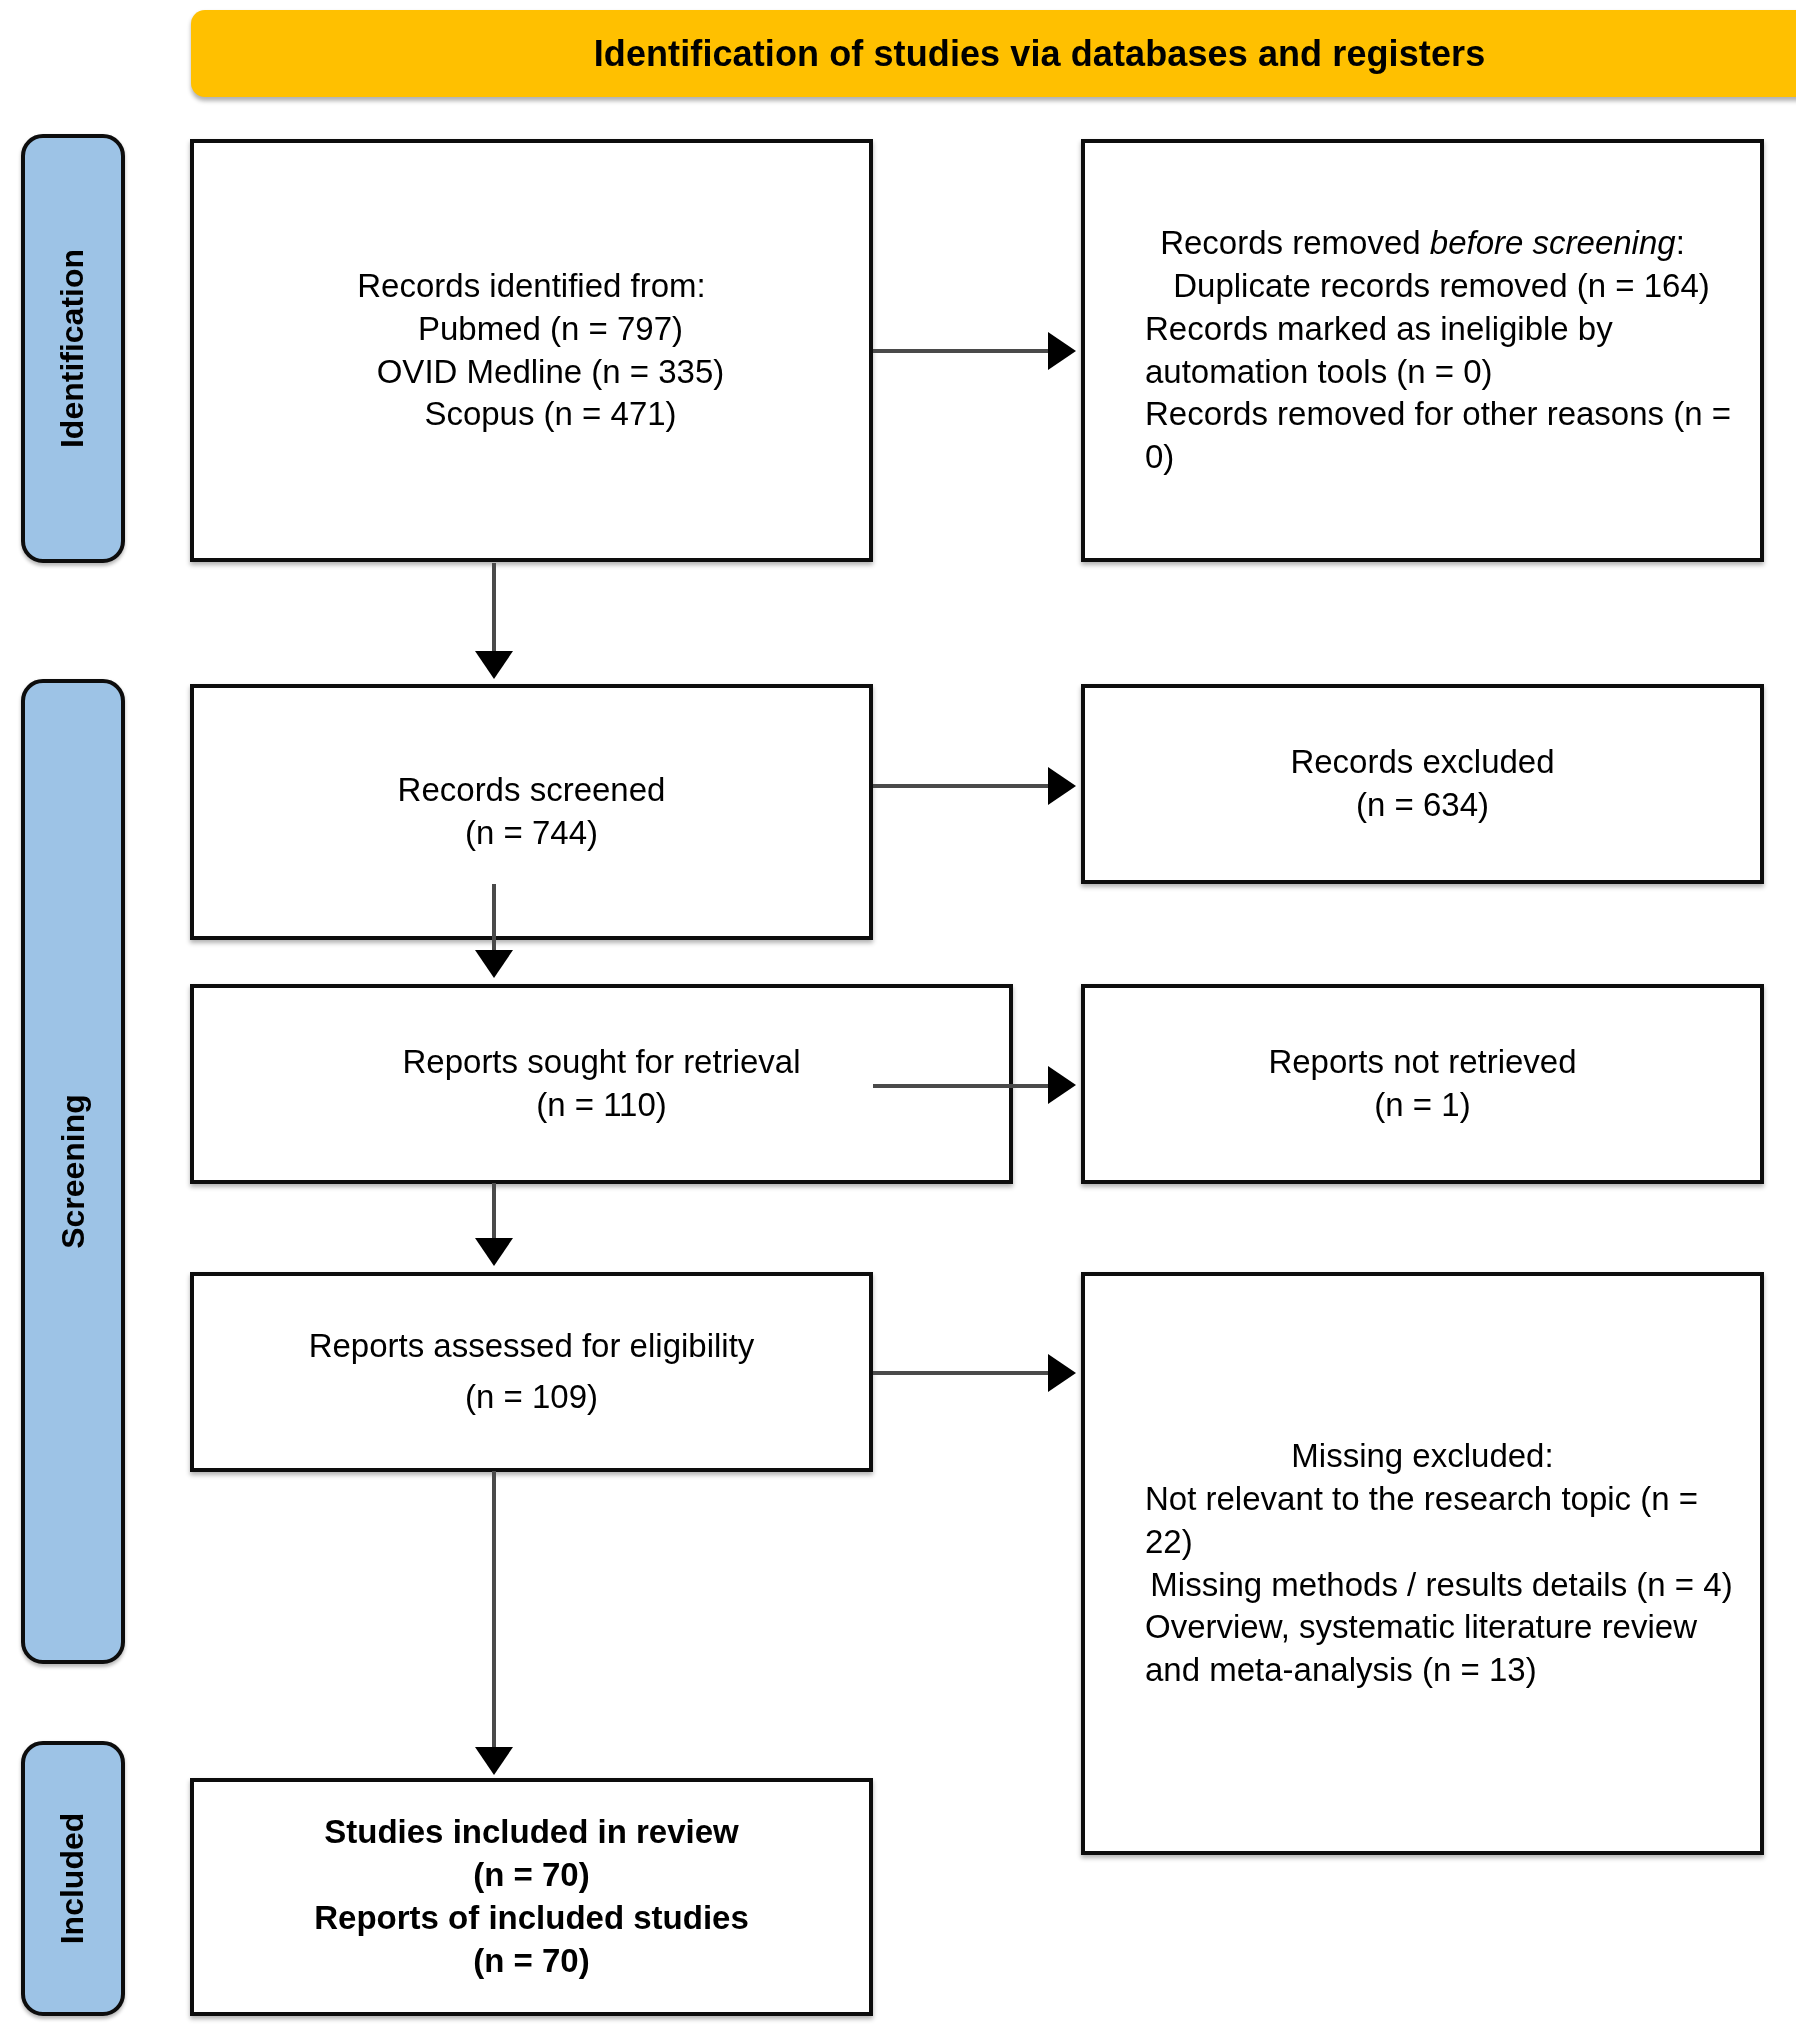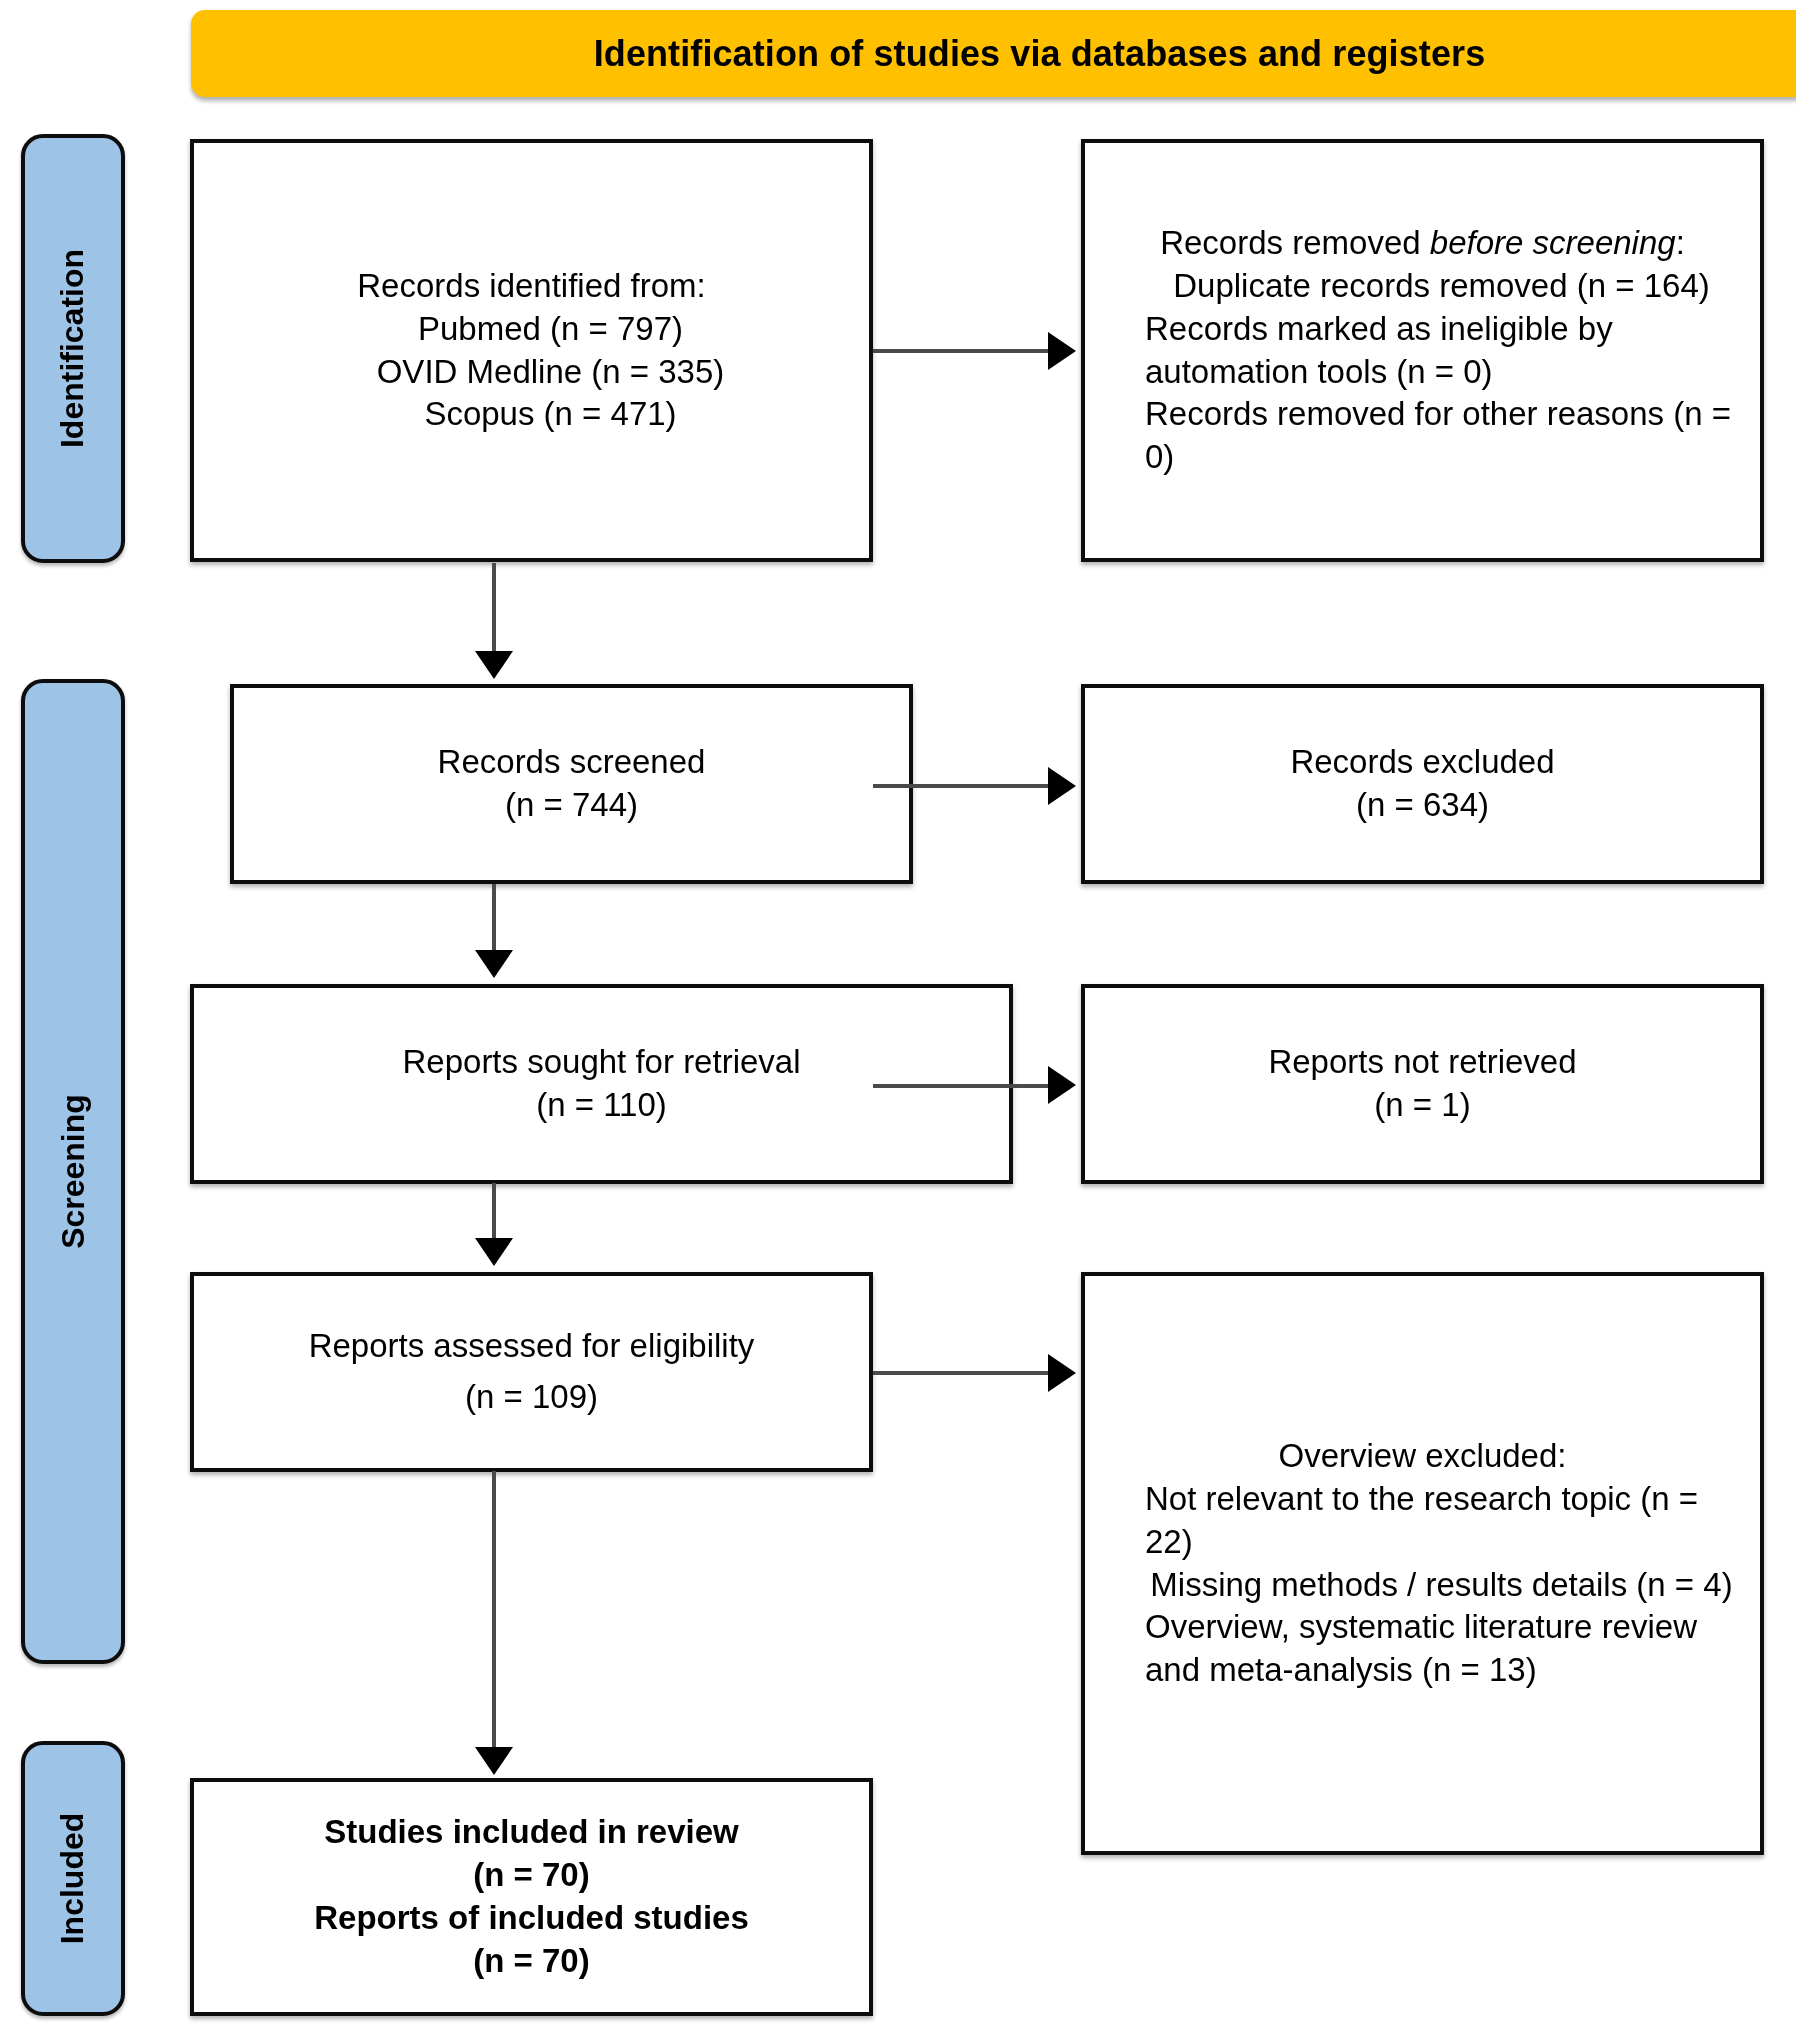--- a/index.html
+++ b/index.html
@@ -83,21 +83,21 @@
     font-size: 33px;
     line-height: 1.30;
     color: #000000;
   }
   .pbox p.indent { padding-left: 38px; }
   .pbox p.bold   { font-weight: bold; }
   .pbox em { font-style: italic; }
 
   
   #box-identified   { left: 190px; top: 139px;  width: 683px; height: 423px; }
-  #box-screened     { left: 190px; top: 684px; width: 683px; height: 200px; margin-left: 40px; }
+  #box-screened     { left: 190px; top: 684px; width: 683px; height: 256px; }
   #box-sought       { left: 190px; top: 984px; width: 823px; height: 200px; }
   #box-assessed     { left: 190px; top: 1272px; width: 683px; height: 200px; gap: 8px; }
   #box-included     { left: 190px; top: 1778px; width: 683px; height: 238px; }
 
   
   #box-removed      { left: 1081px; top: 139px;  width: 683px; height: 423px; }
   #box-excluded-rec { left: 1081px; top: 684px; width: 683px; height: 200px; }
   #box-not-retr     { left: 1081px; top: 984px; width: 683px; height: 200px; }
   #box-excluded-rep { left: 1081px; top: 1272px; width: 683px; height: 583px; }
 
@@ -199,21 +199,21 @@
     <p>Reports not retrieved</p>
     <p>(n = 1)</p>
   </div>
 
   <div class="pbox" id="box-assessed">
     <p>Reports assessed for eligibility</p>
     <p>(n = 109)</p>
   </div>
 
   <div class="pbox" id="box-excluded-rep">
-    <p>Overview excluded:</p>
+    <p>Missing excluded:</p>
     <p class="indent">Not relevant to the research topic (n = 22)</p>
     <p class="indent">Missing methods / results details (n = 4)</p>
     <p class="indent">Overview, systematic literature review and meta-analysis (n = 13)</p>
   </div>
 
   <div class="pbox" id="box-included">
     <p class="bold">Studies included in review</p>
     <p class="bold">(n = 70)</p>
     <p class="bold">Reports of included studies</p>
     <p class="bold">(n = 70)</p>

